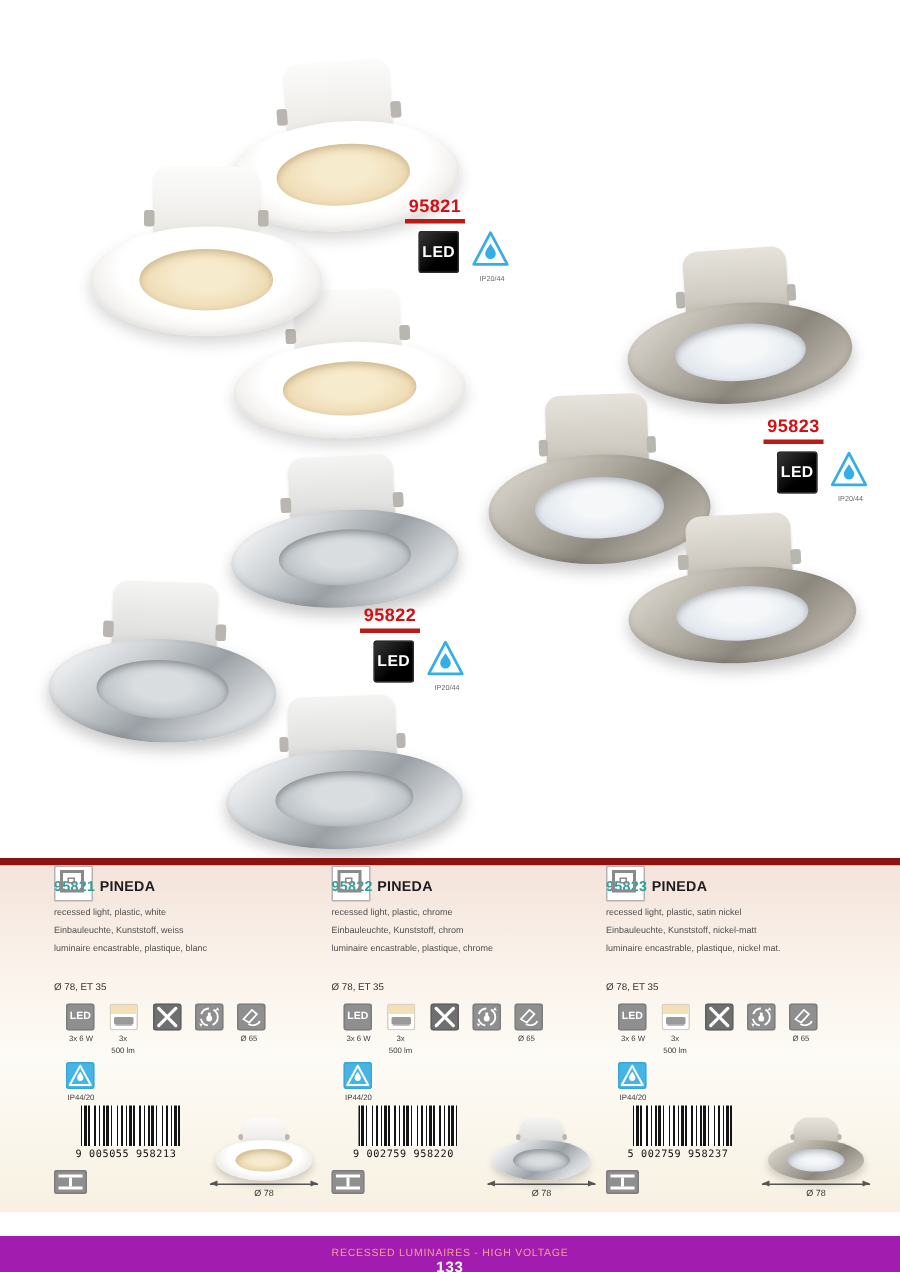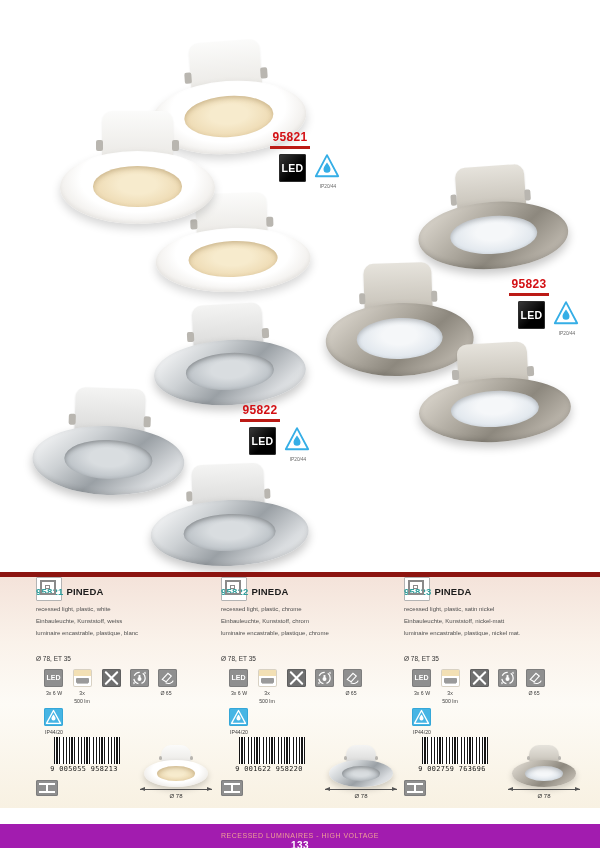--- a/index.html
+++ b/index.html
@@ -309,21 +309,21 @@
         <path d="M10 6.8 c1.5 2.2 2.2 3.1 2.2 4.3 a2.2 2.2 0 0 1 -4.4 0 c0 -1.2 .7 -2.1 2.2 -4.3 Z" fill="#fff"></path>
       </svg>
       <div class="sq-ic">
         <div class="mid"></div>
           <div class="inner"></div>
       </div>
       <div class="spec-label lab-ip">IP44/20</div>
 
       <div class="barcode">
         <div class="bars"></div>
-        <div class="num">9 001622 958220</div>
+        <div class="num">9 002759 958220</div>
       </div>
       <div class="junction">
         <div class="bar1"></div>
           <div class="bar2"></div>
           <div class="stem"></div>
       </div>
 
       <div class="lamp chrome mini">
         <div class="housing"></div>
         <div class="ring">
@@ -374,21 +374,21 @@
         <path d="M10 6.8 c1.5 2.2 2.2 3.1 2.2 4.3 a2.2 2.2 0 0 1 -4.4 0 c0 -1.2 .7 -2.1 2.2 -4.3 Z" fill="#fff"></path>
       </svg>
       <div class="sq-ic">
         <div class="mid"></div>
           <div class="inner"></div>
       </div>
       <div class="spec-label lab-ip">IP44/20</div>
 
       <div class="barcode">
         <div class="bars"></div>
-        <div class="num">9 002759 763696</div>
+        <div class="num">5 002759 958237</div>
       </div>
       <div class="junction">
         <div class="bar1"></div>
           <div class="bar2"></div>
           <div class="stem"></div>
       </div>
 
       <div class="lamp nickel mini">
         <div class="housing"></div>
         <div class="ring">

